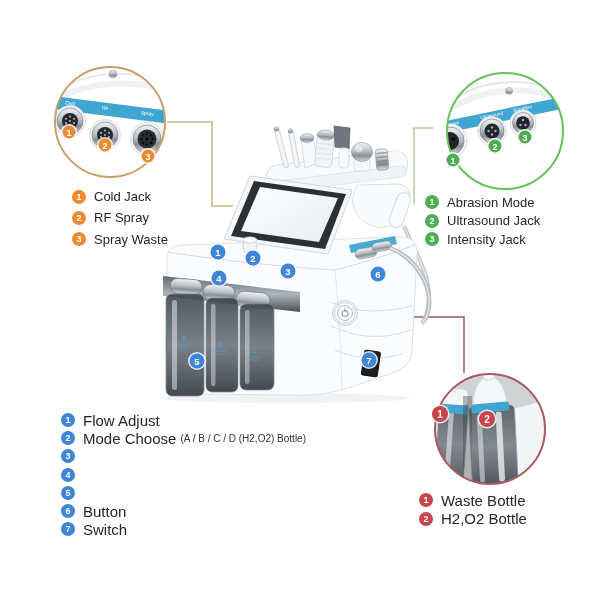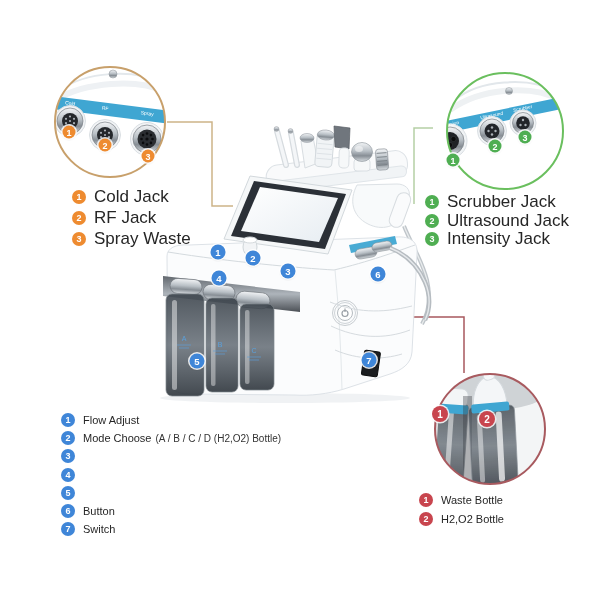--- a/index.html
+++ b/index.html
@@ -14,22 +14,22 @@
   svg text{font-family:"Liberation Sans",sans-serif;}
   .legend{position:absolute;display:flex;flex-direction:column;}
   .legend .row{display:flex;align-items:center;}
   .badge{display:inline-flex;align-items:center;justify-content:center;flex:0 0 auto;
          width:14px;height:14px;border-radius:50%;color:#fff;font-size:9px;font-weight:bold;
          box-shadow:0 0 0 1px rgba(255,255,255,.8);}
   .badge.orange{background:var(--orange);}
   .badge.green{background:var(--green);}
   .badge.blue{background:var(--blue);}
   .badge.red{background:var(--red);}
-  .lbl{margin-left:8px;font-size:17px;white-space:nowrap;}
-  .legend-bl .lbl, .legend-br .lbl{font-size:11px;}
+  .lbl{margin-left:8px;font-size:13px;white-space:nowrap;}
+  .legend-bl .lbl, .legend-br .lbl{font-size:15px;}
   .detail{margin-left:4px;font-size:10px;white-space:nowrap;color:#333;}
   .m-badge,.i-badge{position:absolute;transform:translate(-50%,-50%);display:flex;align-items:center;
          justify-content:center;border-radius:50%;color:#fff;font-weight:bold;
          box-shadow:0 0 0 1.5px rgba(255,255,255,.85),0 1px 2px rgba(0,0,0,.2);}
   .m-badge{width:15px;height:15px;font-size:9.5px;background:var(--blue);}
   .i-badge{width:13px;height:13px;font-size:9px;}
   .i-badge.orange{background:var(--orange);}
   .i-badge.green{background:var(--green);}
   .i-badge.red{background:var(--red);width:16px;height:16px;font-size:10px;}
   .legend-tl{left:72px;top:186px;}  .legend-tl .row{height:21.3px;}
@@ -330,32 +330,32 @@
 <div class="i-badge red" style="left:440px;top:414px">1</div>
 <div class="i-badge red" style="left:487px;top:419px">2</div>
 
 <div class="legend legend-tl">
   <div class="row">
     <span class="badge orange">1</span>
     <span class="lbl">Cold Jack</span>
   </div>
   <div class="row">
     <span class="badge orange">2</span>
-    <span class="lbl">RF Jack</span>
+    <span class="lbl">RF Spray</span>
   </div>
   <div class="row">
     <span class="badge orange">3</span>
     <span class="lbl">Spray Waste</span>
   </div>
 </div>
 
 <div class="legend legend-tr">
   <div class="row">
     <span class="badge green">1</span>
-    <span class="lbl">Scrubber Jack</span>
+    <span class="lbl">Abrasion Mode</span>
   </div>
   <div class="row">
     <span class="badge green">2</span>
     <span class="lbl">Ultrasound Jack</span>
   </div>
   <div class="row">
     <span class="badge green">3</span>
     <span class="lbl">Intensity Jack</span>
   </div>
 </div>

